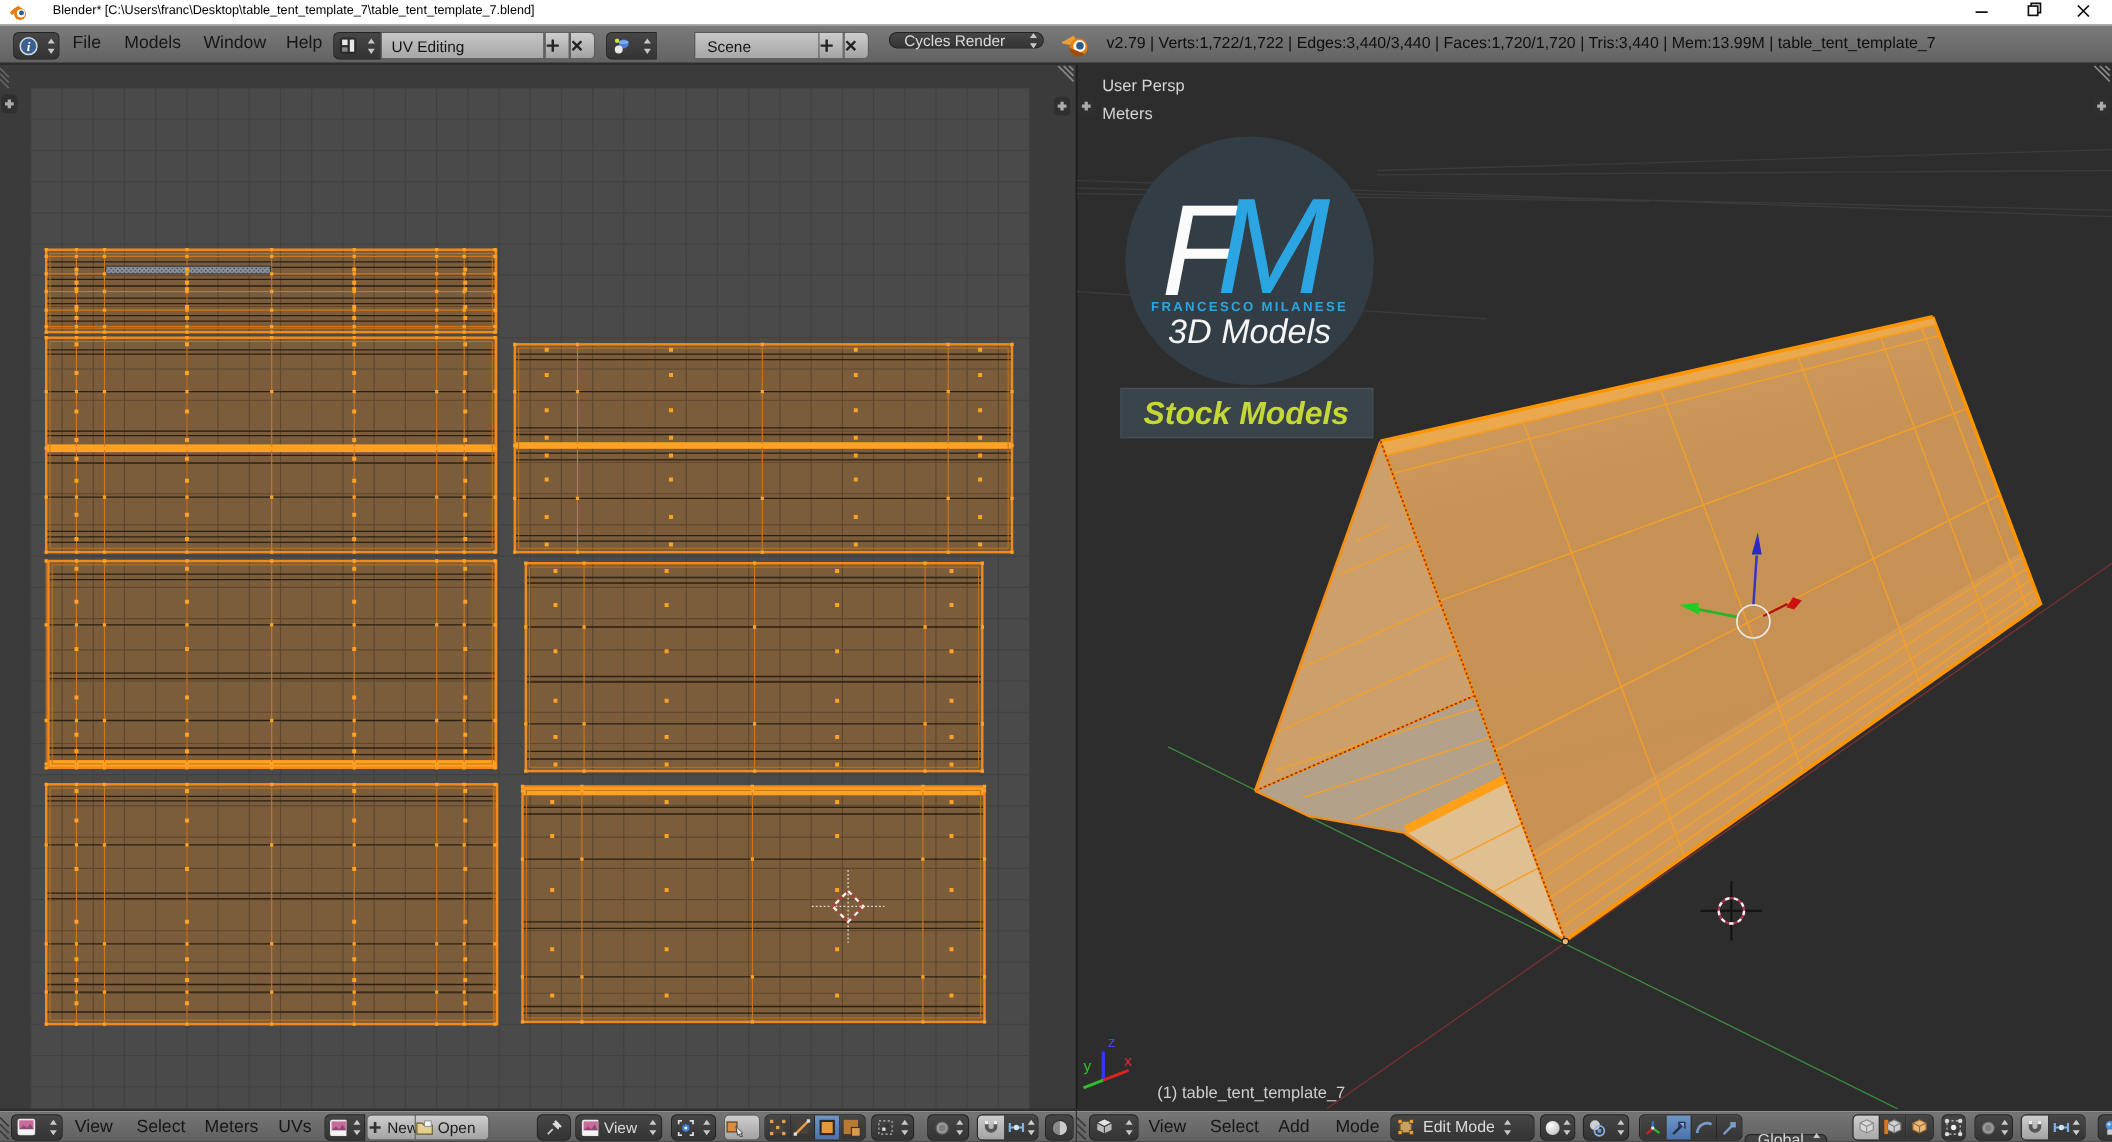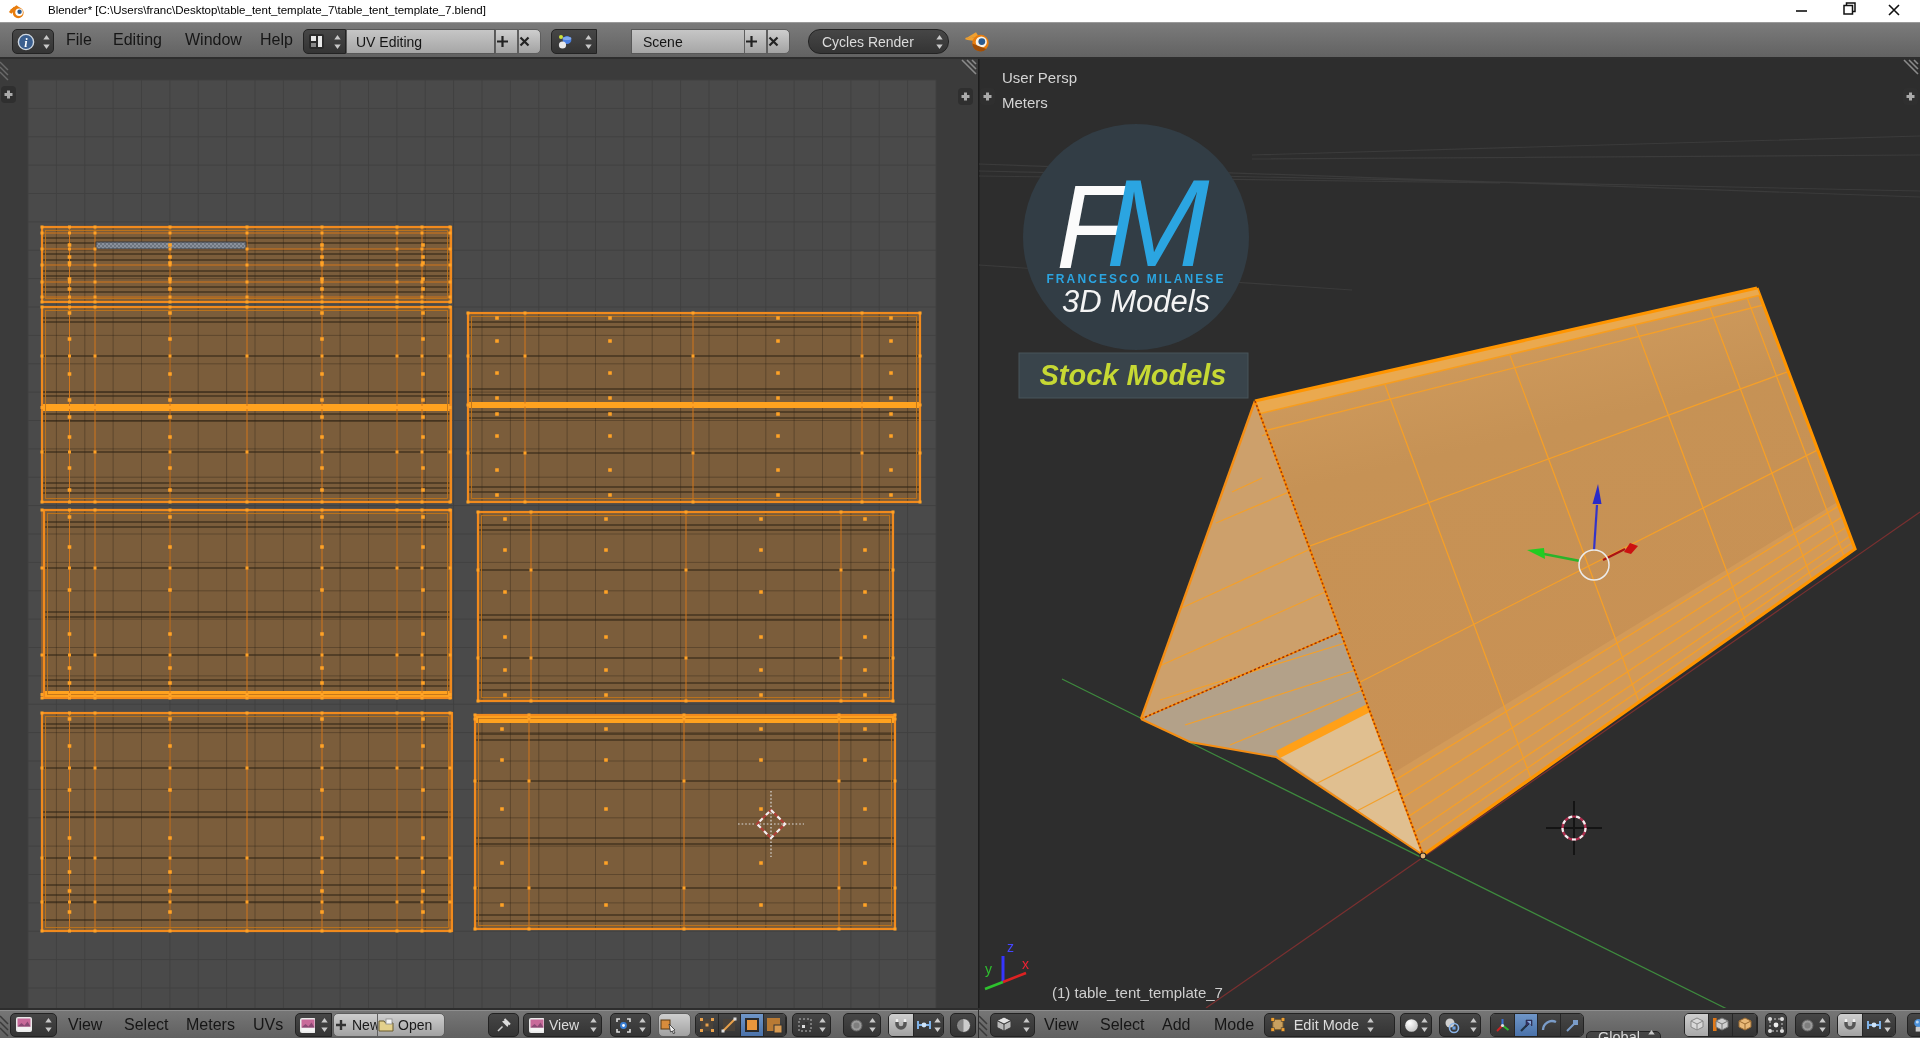--- a/index.html
+++ b/index.html
@@ -36,21 +36,21 @@
         <circle cx="9" cy="9" r="7.6" fill="#3b5f8f" stroke="#cfd8e2" stroke-width="1.4"></circle>
         <text x="9" y="13.5" text-anchor="middle" font-size="12" font-style="italic" font-weight="bold" fill="#fff" font-family="Liberation Serif,serif">i</text>
       </svg>
       <span class="ud">
         <svg width="9" height="22" viewBox="0 0 9 22" style="display:block">
           <path d="M4.5 4l3.2 4.6H1.3z M4.5 18l3.2-4.6H1.3z" fill="#c8c8c8"></path>
         </svg>
       </span>
     </div>
     <span class="menu" style="left:66px">File</span>
-    <span class="menu" style="left:113px">Editing</span>
+    <span class="menu" style="left:113px">Models</span>
     <span class="menu" style="left:185px">Window</span>
     <span class="menu" style="left:260px">Help</span>
     <div class="btn-dark" style="left:303px;top:6px;height:25px;width:43px;padding:0 3px 0 4px;border-radius:5px 0 0 5px">
       <svg width="17" height="17" viewBox="0 0 17 17">
         <rect x="1" y="1" width="15" height="15" rx="2" fill="#2a2a2a"></rect>
         <rect x="3" y="3" width="5" height="5" fill="#e8e8e8"></rect>
         <rect x="3" y="10" width="5" height="4" fill="#888"></rect>
         <rect x="10" y="3" width="4" height="11" fill="#e8e8e8"></rect>
       </svg>
       <span class="ud">
@@ -87,34 +87,35 @@
     <div class="btn-light" style="left:744px;top:6px;height:25px;width:23px">
       <svg width="13" height="13" viewBox="0 0 13 13">
         <path d="M6.5 1v11M1 6.5h11" stroke="#222" stroke-width="2.2" fill="none"></path>
       </svg>
     </div>
     <div class="btn-light" style="left:767px;top:6px;height:25px;width:23px;border-radius:0 5px 5px 0">
       <svg width="11" height="11" viewBox="0 0 11 11">
         <path d="M1.5 1.5l8 8M9.5 1.5l-8 8" stroke="#222" stroke-width="2.2" fill="none"></path>
       </svg>
     </div>
-    <div class="btn-dark" style="left:808px;top:6px;height:25px;width:141px;border-radius:12px;padding:0 4px 0 13px;font-size:14px">Cycles Render<span class="ud">
+    <div class="btn-dark" style="left:808px;top:6px;height:15px;width:141px;border-radius:12px;padding:0 4px 0 13px;font-size:14px">Cycles Render<span class="ud">
         <svg width="9" height="22" viewBox="0 0 9 22" style="display:block">
           <path d="M4.5 4l3.2 4.6H1.3z M4.5 18l3.2-4.6H1.3z" fill="#c8c8c8"></path>
         </svg>
       </span></div>
     <svg width="30" height="25" viewBox="0 0 30 25" style="position:absolute;left:963px;top:6px">
 <path d="M16.5 12.7 L3 10.8 L8.5 7.4 Z" fill="#f0a030"></path>
 <path d="M16.5 12.7 L8.5 7.4 L13 3.2 16 8Z" fill="#f0a030"></path>
 <path d="M3 10.8 C1.5 9.8 2.5 8.2 4.2 8.6 L13 3.2 C10.5 5.8 11.5 6.2 13.5 5.2 Z" fill="#f0a030"></path>
 <circle cx="17.5" cy="14" r="8.2" fill="#e87d0d"></circle>
 <circle cx="18.3" cy="13" r="5.6" fill="#f9f3e8"></circle>
 <circle cx="18.8" cy="12.6" r="3.4" fill="#2b5b8f"></circle>
 <path d="M9.3 14.5 a8.2 8.2 0 0 0 14 5.5z" fill="#a04e06"></path>
 </svg>
+    <span class="menu" style="left:1006px;font-size:14.5px;color:#0e0e0e">v2.79 | Verts:1,722/1,722 | Edges:3,440/3,440 | Faces:1,720/1,720 | Tris:3,440 | Mem:13.99M | table_tent_template_7</span>
   </div>
 <div class="abs" style="left:0;top:59px">
     <svg id="panes" width="1920" height="949" viewBox="0 0 1920 949">
       <defs>
         <pattern id="hatch" width="4" height="4" patternUnits="userSpaceOnUse">
           <rect width="4" height="4" fill="none"></rect>
           <circle cx="1" cy="1" r="0.7" fill="#3a4046"></circle>
           <circle cx="3" cy="3" r="0.7" fill="#3a4046"></circle>
         </pattern>
       </defs>

